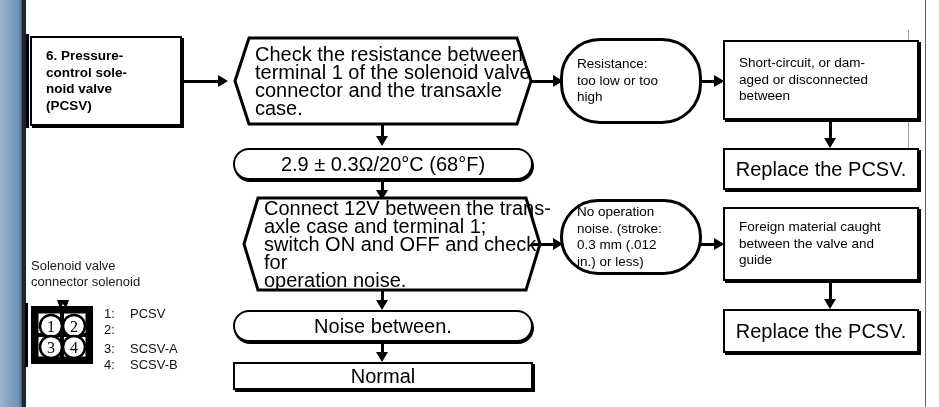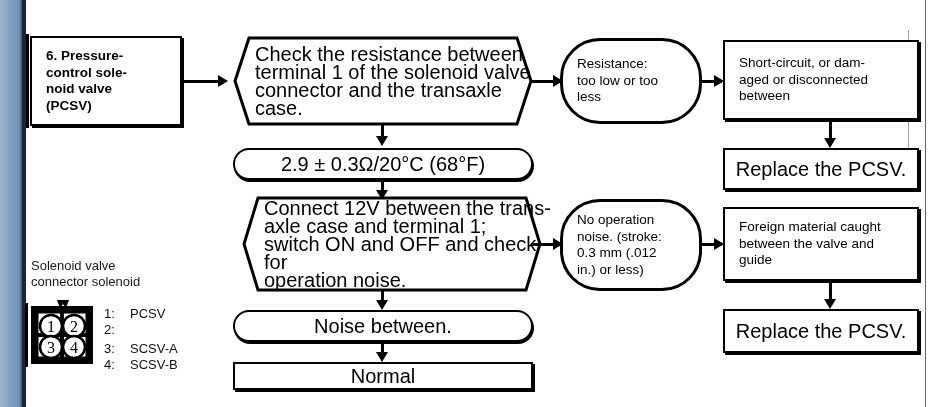--- a/index.html
+++ b/index.html
@@ -133,21 +133,21 @@
 terminal 1 of the solenoid valve
 connector and the transaxle case.</div>
   </div>
 
   <div class="ln ln-h" style="left:531px;top:80px;width:28px;"></div>
   <div class="arrow-r" style="left:553px;top:75px;"></div>
 
   <div class="node ovalbox" style="left:560px;top:38px;width:142px;height:86px;">
     <div class="txt t-body-sm t-left pad-l">Resistance:
 too low or too
-less</div>
+high</div>
   </div>
 
   <div class="ln ln-h" style="left:700px;top:80px;width:22px;"></div>
   <div class="arrow-r" style="left:714px;top:75px;"></div>
 
   <div class="node rect" style="left:723px;top:40px;width:196px;height:80px;">
     <div class="txt t-body-sm t-left pad-l">Short-circuit, or dam-
 aged or disconnected
 between</div>
   </div>
@@ -175,21 +175,21 @@
     </svg>
     <div class="txt t-body t-left">Connect 12V between the trans-
 axle case and terminal 1;
 switch ON and OFF and check for
 operation noise.</div>
   </div>
 
   <div class="ln ln-h" style="left:531px;top:243px;width:28px;"></div>
   <div class="arrow-r" style="left:553px;top:238px;"></div>
 
-  <div class="node ovalbox" style="left:560px;top:199px;width:142px;height:92px;">
+  <div class="node ovalbox" style="left:560px;top:199px;width:142px;height:76px;">
     <div class="txt t-body-sm t-left pad-l">No operation
 noise. (stroke:
 0.3 mm (.012
 in.) or less)</div>
   </div>
 
   <div class="ln ln-h" style="left:700px;top:243px;width:22px;"></div>
   <div class="arrow-r" style="left:714px;top:238px;"></div>
 
   <div class="node rect" style="left:723px;top:207px;width:196px;height:74px;">

